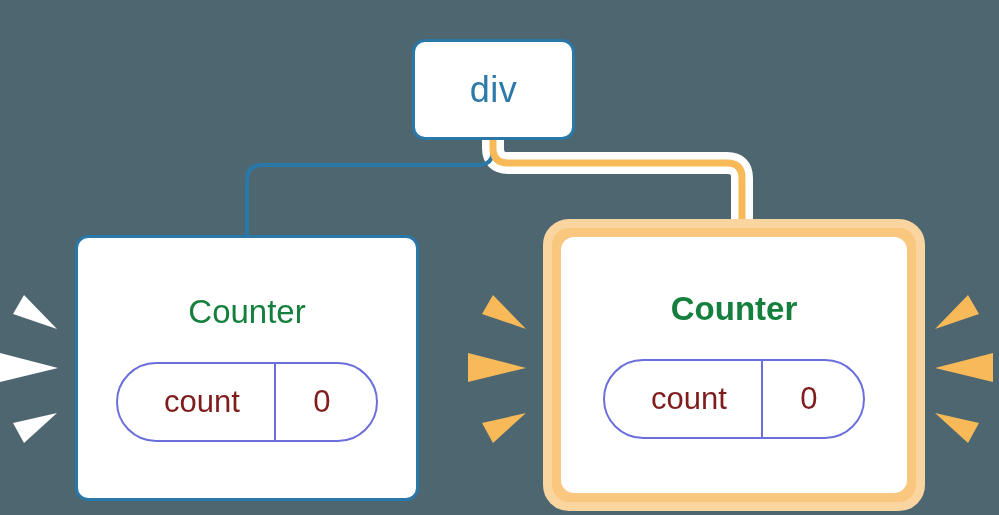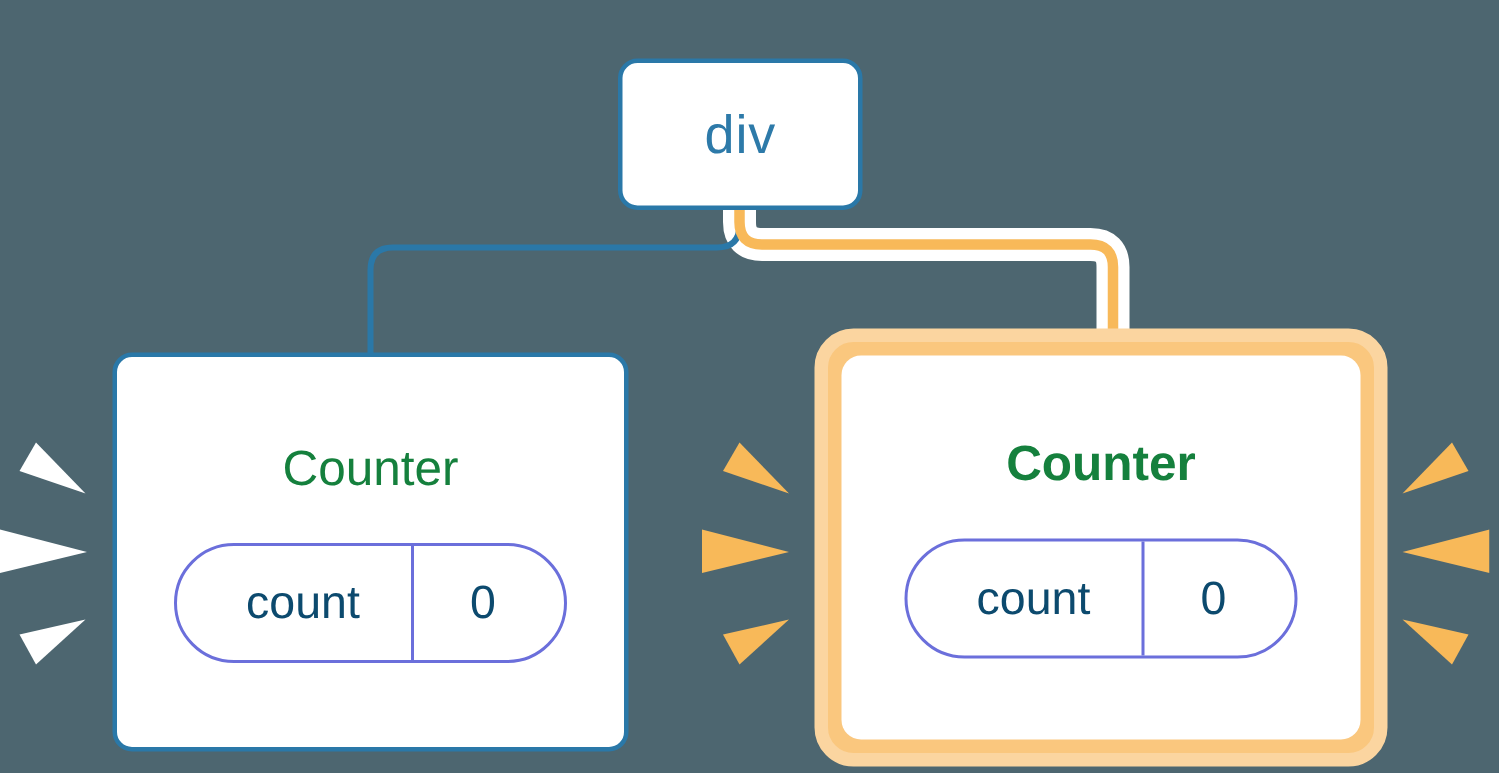--- a/index.html
+++ b/index.html
@@ -105,21 +105,21 @@
     border: 2px solid #6b6fdb;
     border-radius: 999px;
     height: 80px;
     box-sizing: border-box;
     background: #ffffff;
   }
   .pill-key, .pill-val {
     display: flex;
     align-items: center;
     justify-content: center;
-    color: #0c4a6e;
+    color: #7f1d1d;
     font-size: 31px;
     line-height: 1;
   }
   .pill-key { padding: 0 34px 0 46px; }
   .pill-val {
     border-left: 2px solid #6b6fdb;
     padding: 0 40px 0 32px;
     min-width: 28px;
   }
 

